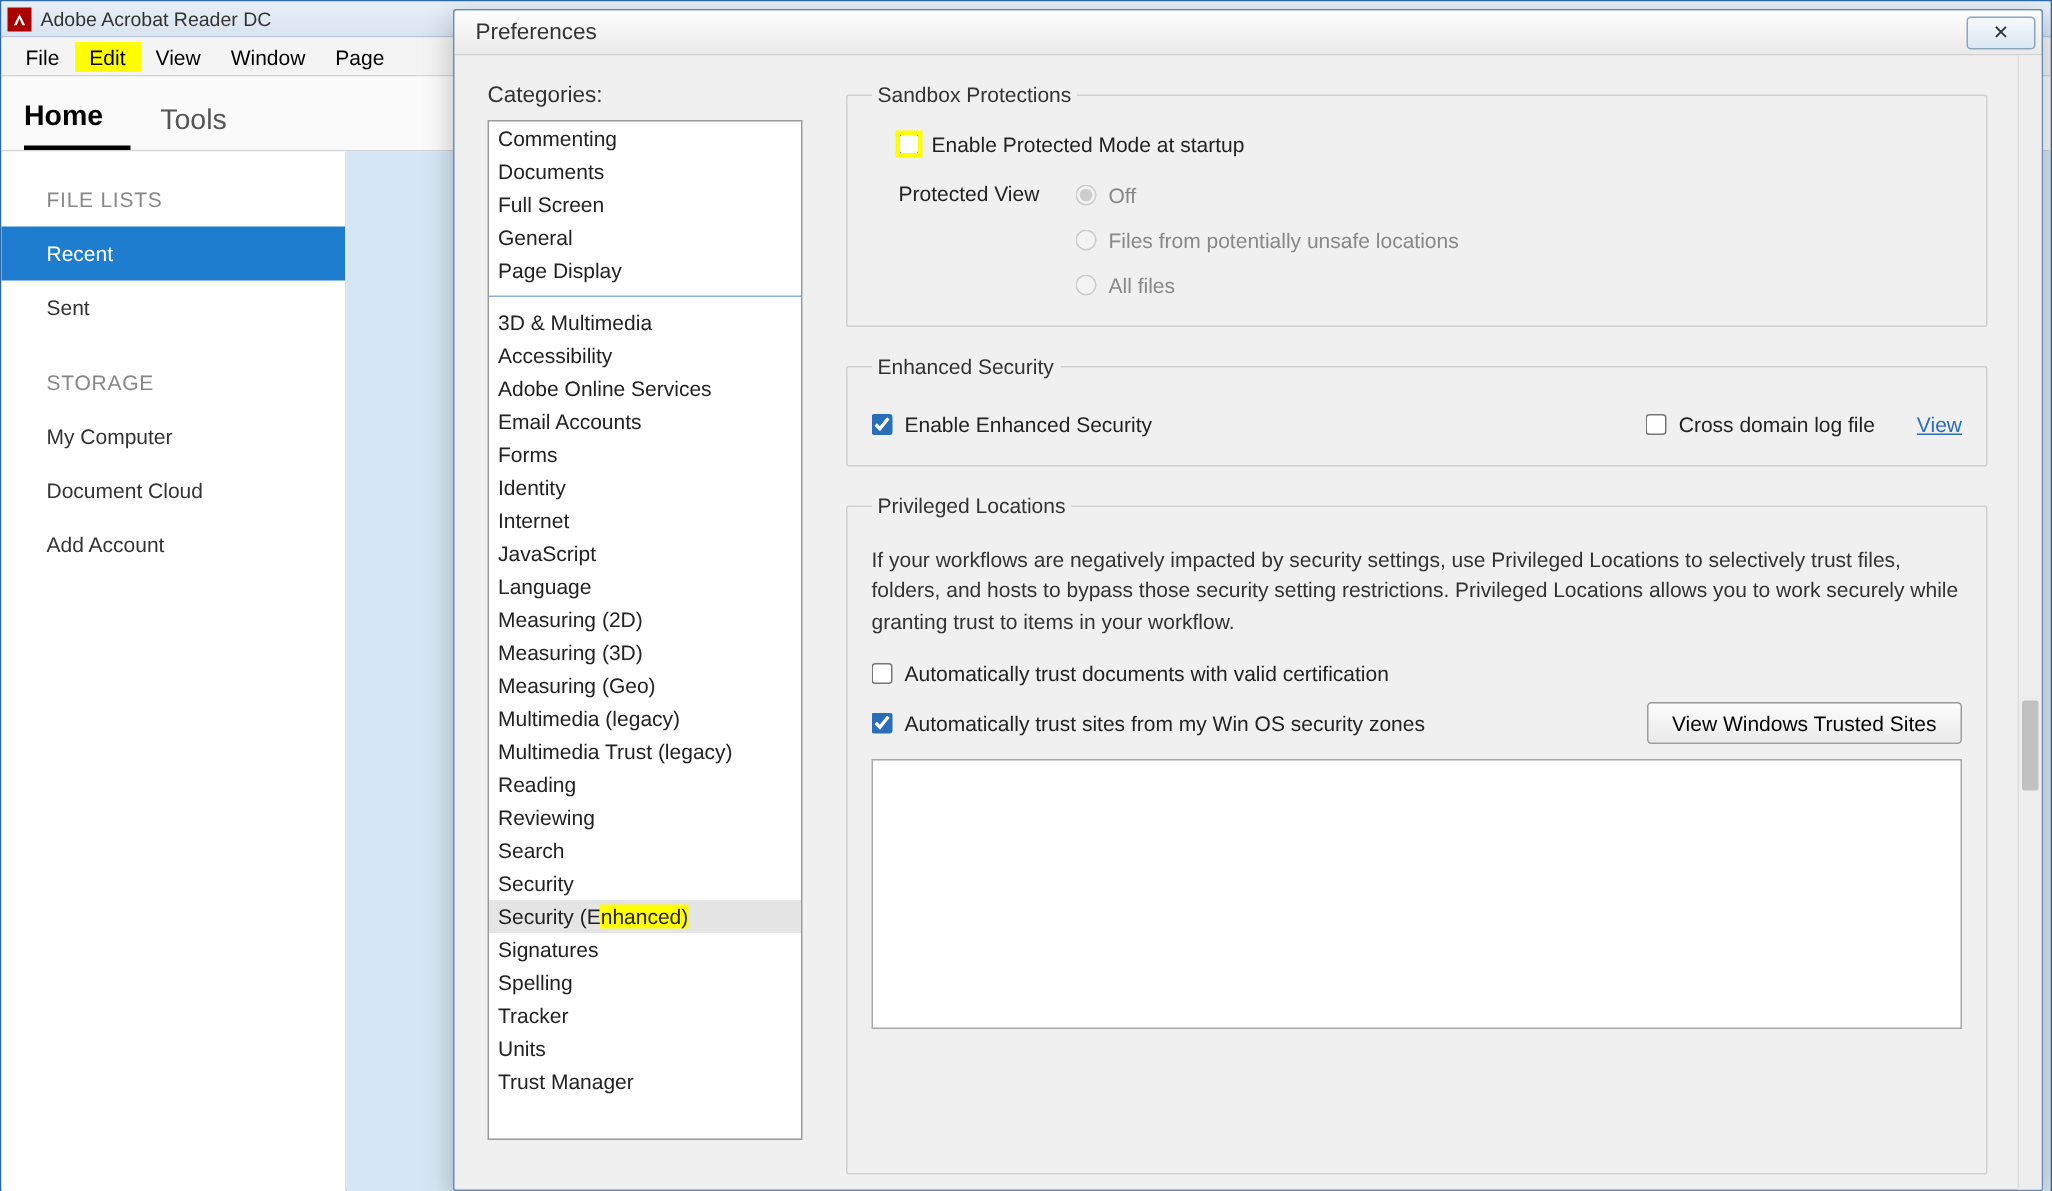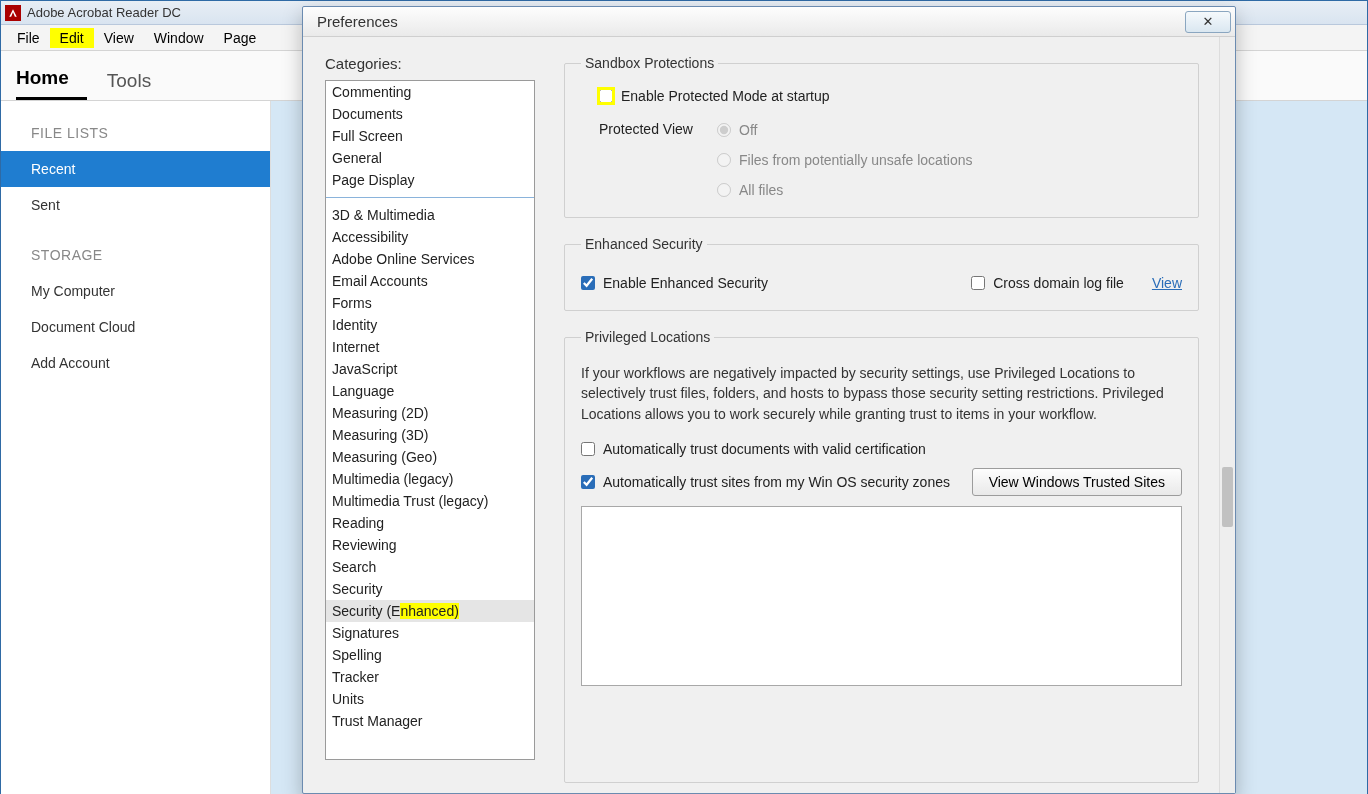--- a/index.html
+++ b/index.html
@@ -44,39 +44,39 @@
   }
   .tabbar .tab {
     font-size: 19px; color: #555;
     padding: 10px 18px 8px 0;
     margin-right: 20px;
     cursor: default;
   }
   .tabbar .tab.active { color: #000; font-weight: 600; border-bottom: 3px solid #000; }
   .main-body { display:flex; height: calc(794px - 24px - 26px - 50px); }
   .left-pane {
-    width: 270px; background: #fff; border-right: 1px solid #ddd;
+    width: 230px; background: #fff; border-right: 1px solid #ddd;
     display:flex; flex-direction:column;
   }
   .pane-label {
     font-size: 14px; color: #888; letter-spacing: 0.5px;
     padding: 24px 30px 10px 30px;
   }
   .pane-item {
     font-size: 14px; color: #333;
     padding: 10px 30px;
     cursor: default;
   }
   .pane-item.selected { background: #1f7dd0; color: #fff; }
   .content-placeholder { flex:1; background: #d5e7f5; }
 
   
   .dialog {
     position: absolute;
-    left: 302px; top: 6px; width: 934px; height: 788px;
+    left: 302px; top: 6px; width: 1060px; height: 788px;
     background: #f0f0f0;
     border: 1px solid #6b8bb0;
     border-radius: 2px;
     box-shadow: 0 8px 20px rgba(0,0,0,0.25);
     display:flex; flex-direction:column;
   }
   .dialog-titlebar {
     height: 30px;
     display:flex; align-items:center; justify-content:space-between;
     padding: 0 0 0 14px;

